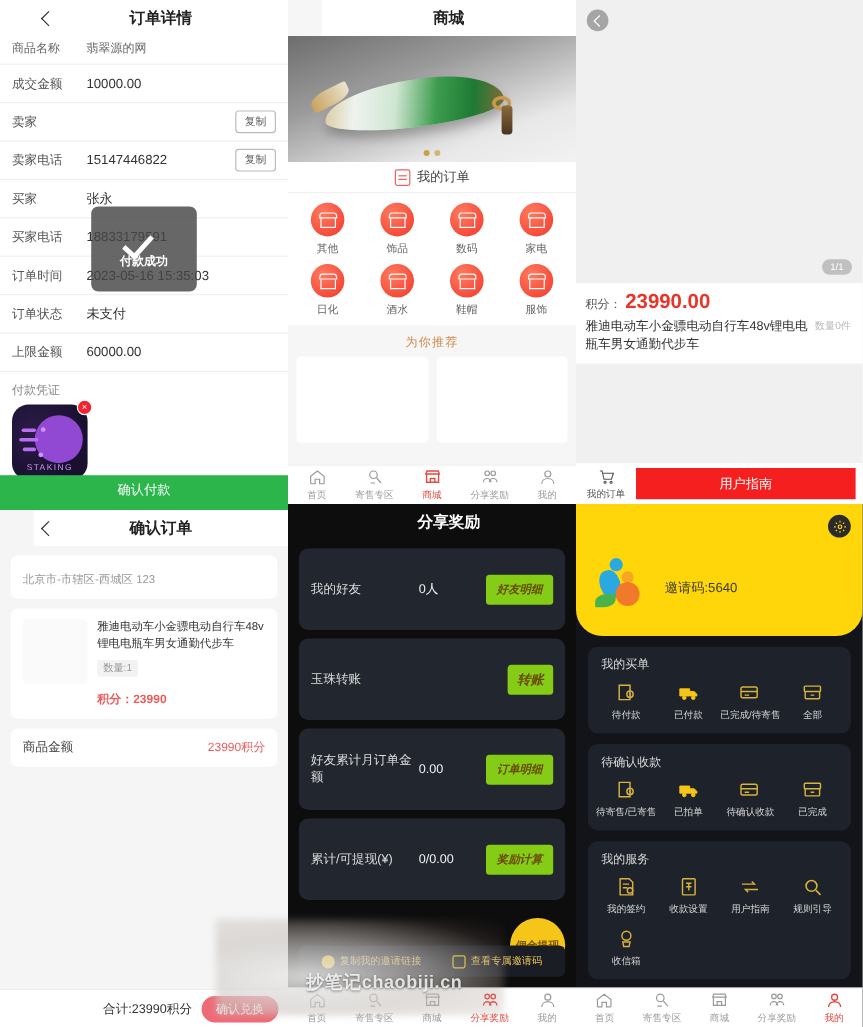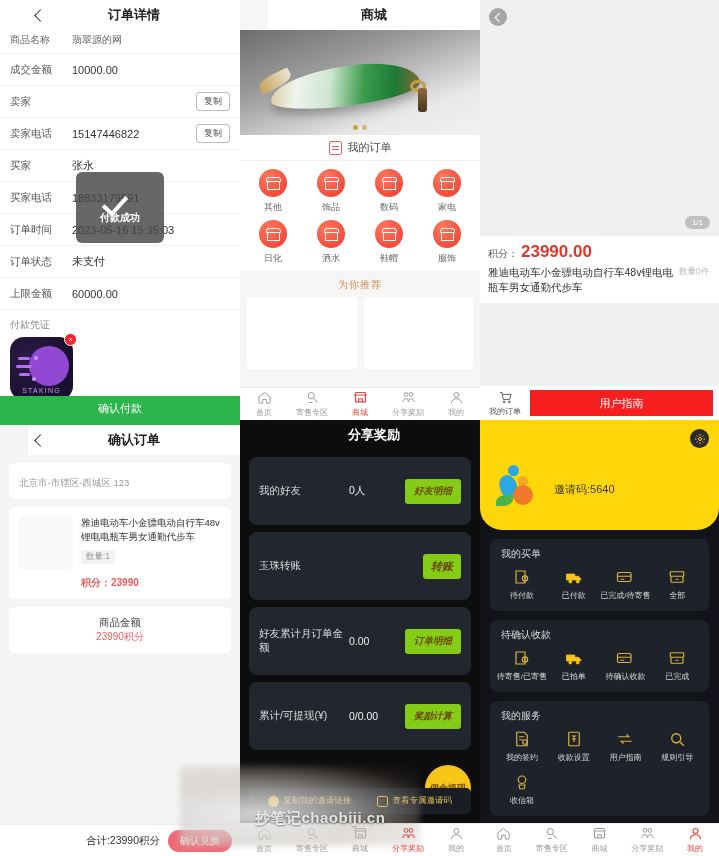--- a/index.html
+++ b/index.html
@@ -198,21 +198,21 @@
   .greenstrip { height: 5px; background: #2cb54b; }
   .card { background: #fff; border-radius: 6px; margin: 8px 9px; padding: 9px 10px; }
   .addr-line1 { font-size: 12px; color: #222; display: flex; gap: 12px; }
   .addr-line2 { font-size: 9.5px; color: #999; margin-top: 5px; }
   .prod-row { display: flex; gap: 8px; }
   .prod-thumb { width: 54px; height: 54px; background: #fafafa; border-radius: 4px; flex: none; }
   .prod-info { flex: 1; }
   .prod-name { font-size: 9.5px; color: #333; line-height: 1.5; }
   .prod-qty { display: inline-block; background: #f2f2f2; color: #999; font-size: 8.5px; padding: 1px 5px; border-radius: 2px; margin-top: 5px; }
   .prod-points { font-size: 10px; color: #ef5b5b; margin-top: 12px; font-weight: bold; }
-  .amt-row { display: flex; justify-content: space-between; align-items: center; font-size: 10.5px; color: #444; flex-direction: column; }
+  .amt-row { display: flex; justify-content: space-between; align-items: center; font-size: 10.5px; color: #444; }
   .amt-row .amt { color: #ef5b5b; font-size: 10px; }
   .p4 .footer {
     position: absolute; bottom: 0; left: 0; right: 0; height: 32px; background: #fff;
     border-top: 1px solid #eee; display: flex; align-items: center;
     justify-content: flex-end; gap: 8px; padding: 0 8px;
   }
   .p4 .total { font-size: 10.5px; color: #333; }
   .p4 .confirmbtn {
     background: #ef6a76; color: #fff; font-size: 10px; border-radius: 12px;
     padding: 4px 12px;

